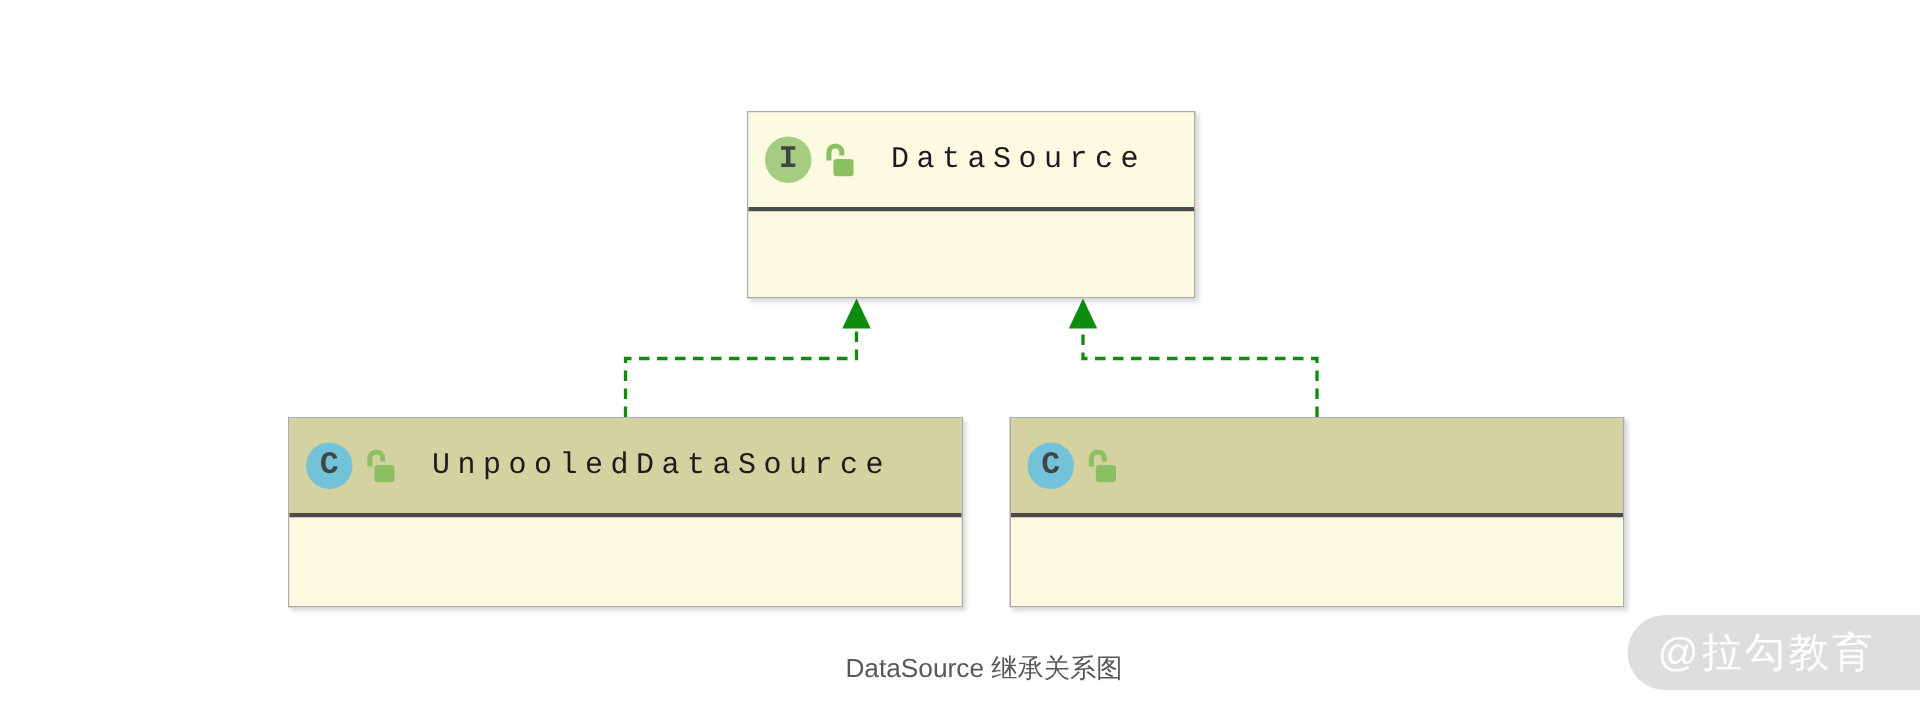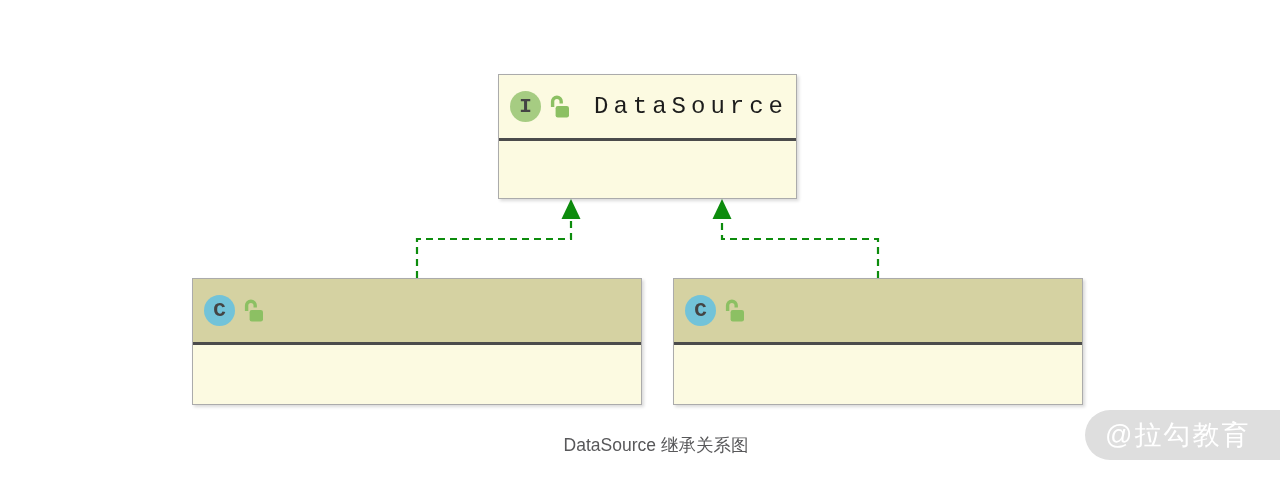--- a/index.html
+++ b/index.html
@@ -47,21 +47,21 @@
     flex: 0 0 auto;
     margin-right: 7px;
   }
   .badge-circle.interface { background: var(--interface_badge_bg, #a6cc82); }
   .badge-circle.class     { background: var(--class_badge_bg, #72c3d9); }
   .lock-icon { flex: 0 0 auto; margin-right: 23px; }
   .lock-icon .lock-shackle { stroke: var(--lock_green, #8cc063); fill: none; }
   .lock-icon .lock-body    { fill: var(--lock_green, #8cc063); }
   .node-name {
     font-family: "Liberation Mono", "DejaVu Sans Mono", monospace;
-    font-size: 24px;
+    font-size: 20px;
     letter-spacing: 5px;
     color: #1c1c1c;
     white-space: nowrap;
   }
   
   .edges-layer {
     position: absolute;
     left: 0; top: 0;
     pointer-events: none;
   }
@@ -128,20 +128,21 @@
     <div class="uml-body"></div>
   </div>
 
   <div class="uml-node" style="left:192px; top:278px; width:450px; height:127px;">
     <div class="uml-header class">
       <span class="badge-circle class">C</span>
       <svg class="lock-icon" width="23" height="25" viewBox="0 0 23 25">
         <path class="lock-shackle" d="M4.6 13 L4.6 7.6 A4.3 4.3 0 0 1 13.2 7.6 L13.2 9.6" stroke-width="3.4"></path>
         <rect class="lock-body" x="7.6" y="12" width="13.4" height="11.5" rx="2.2"></rect>
       </svg>
+      <span class="node-name">UnpooledDataSource</span>
     </div>
     <div class="uml-body"></div>
   </div>
 
   <div class="uml-node" style="left:673px; top:278px; width:410px; height:127px;">
     <div class="uml-header class">
       <span class="badge-circle class">C</span>
       <svg class="lock-icon" width="23" height="25" viewBox="0 0 23 25">
         <path class="lock-shackle" d="M4.6 13 L4.6 7.6 A4.3 4.3 0 0 1 13.2 7.6 L13.2 9.6" stroke-width="3.4"></path>
         <rect class="lock-body" x="7.6" y="12" width="13.4" height="11.5" rx="2.2"></rect>

